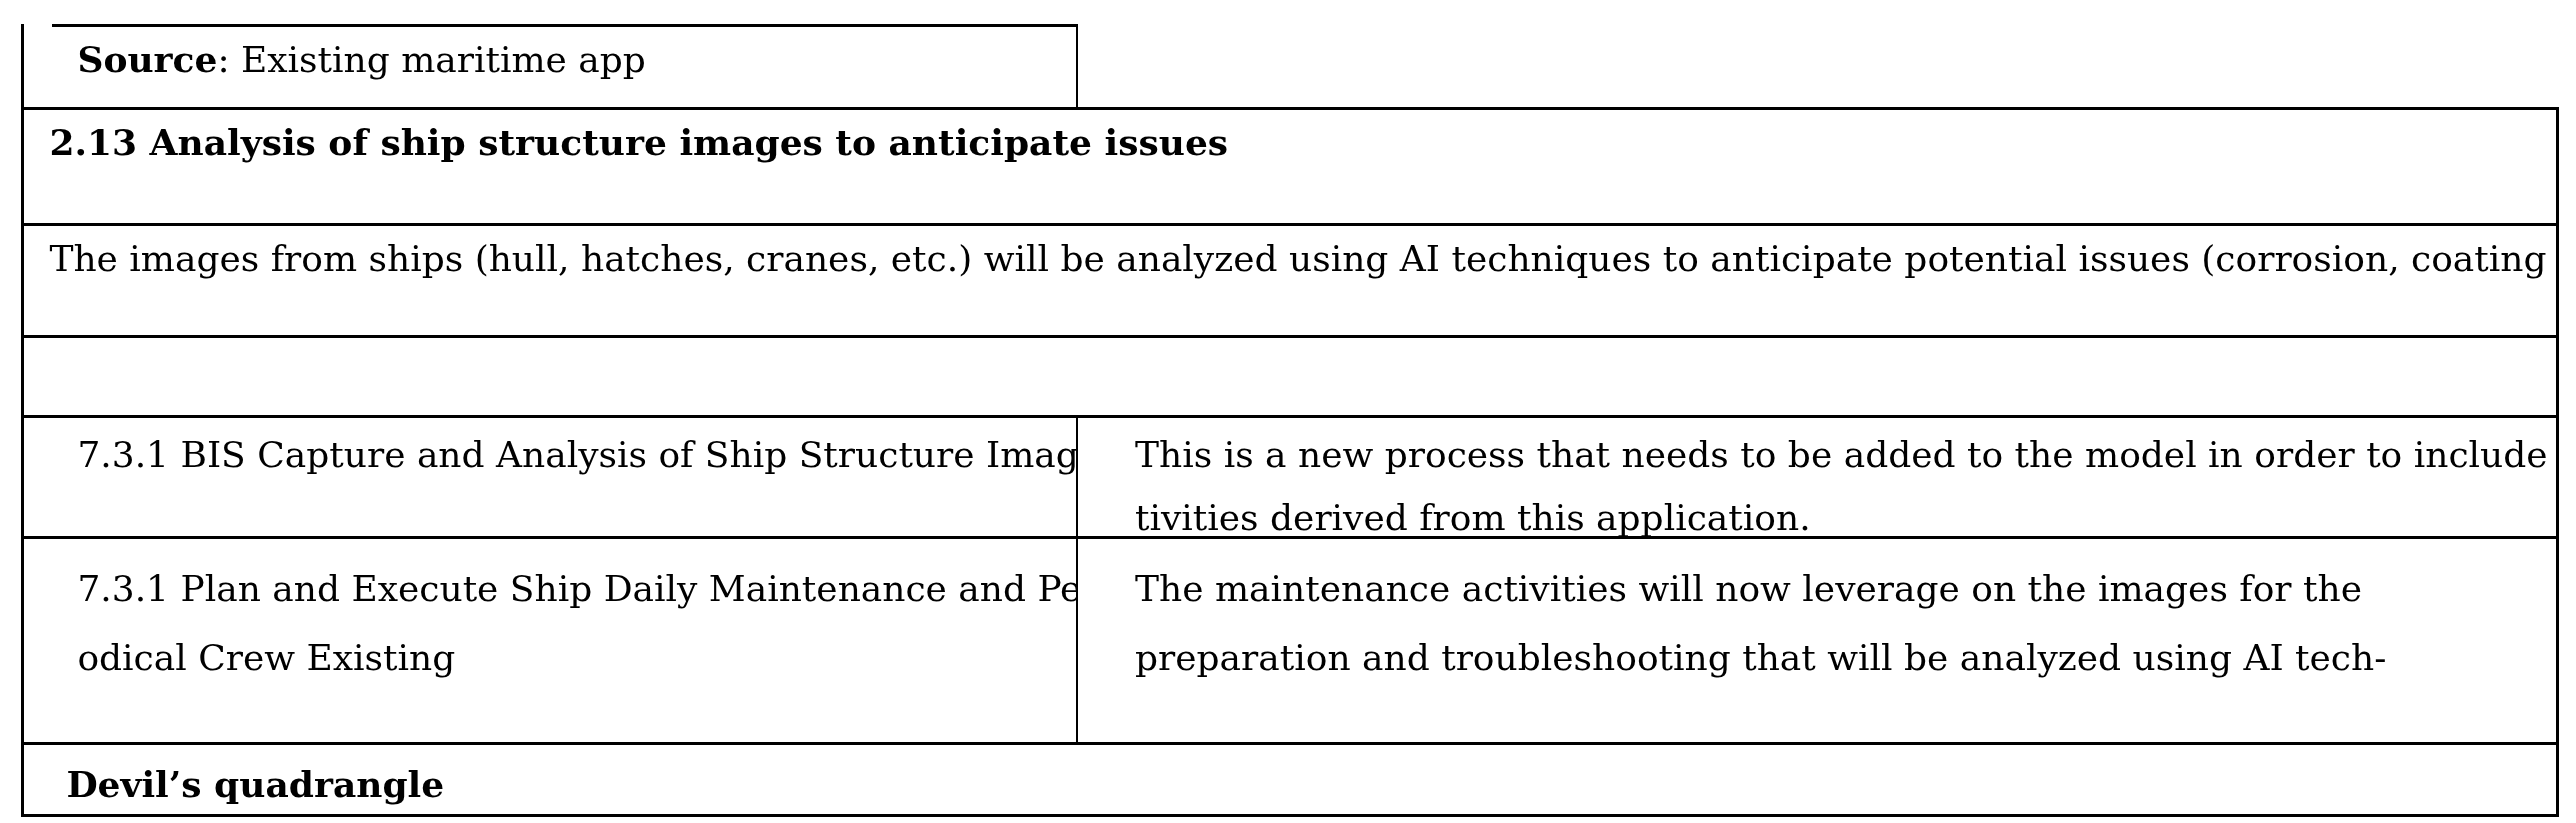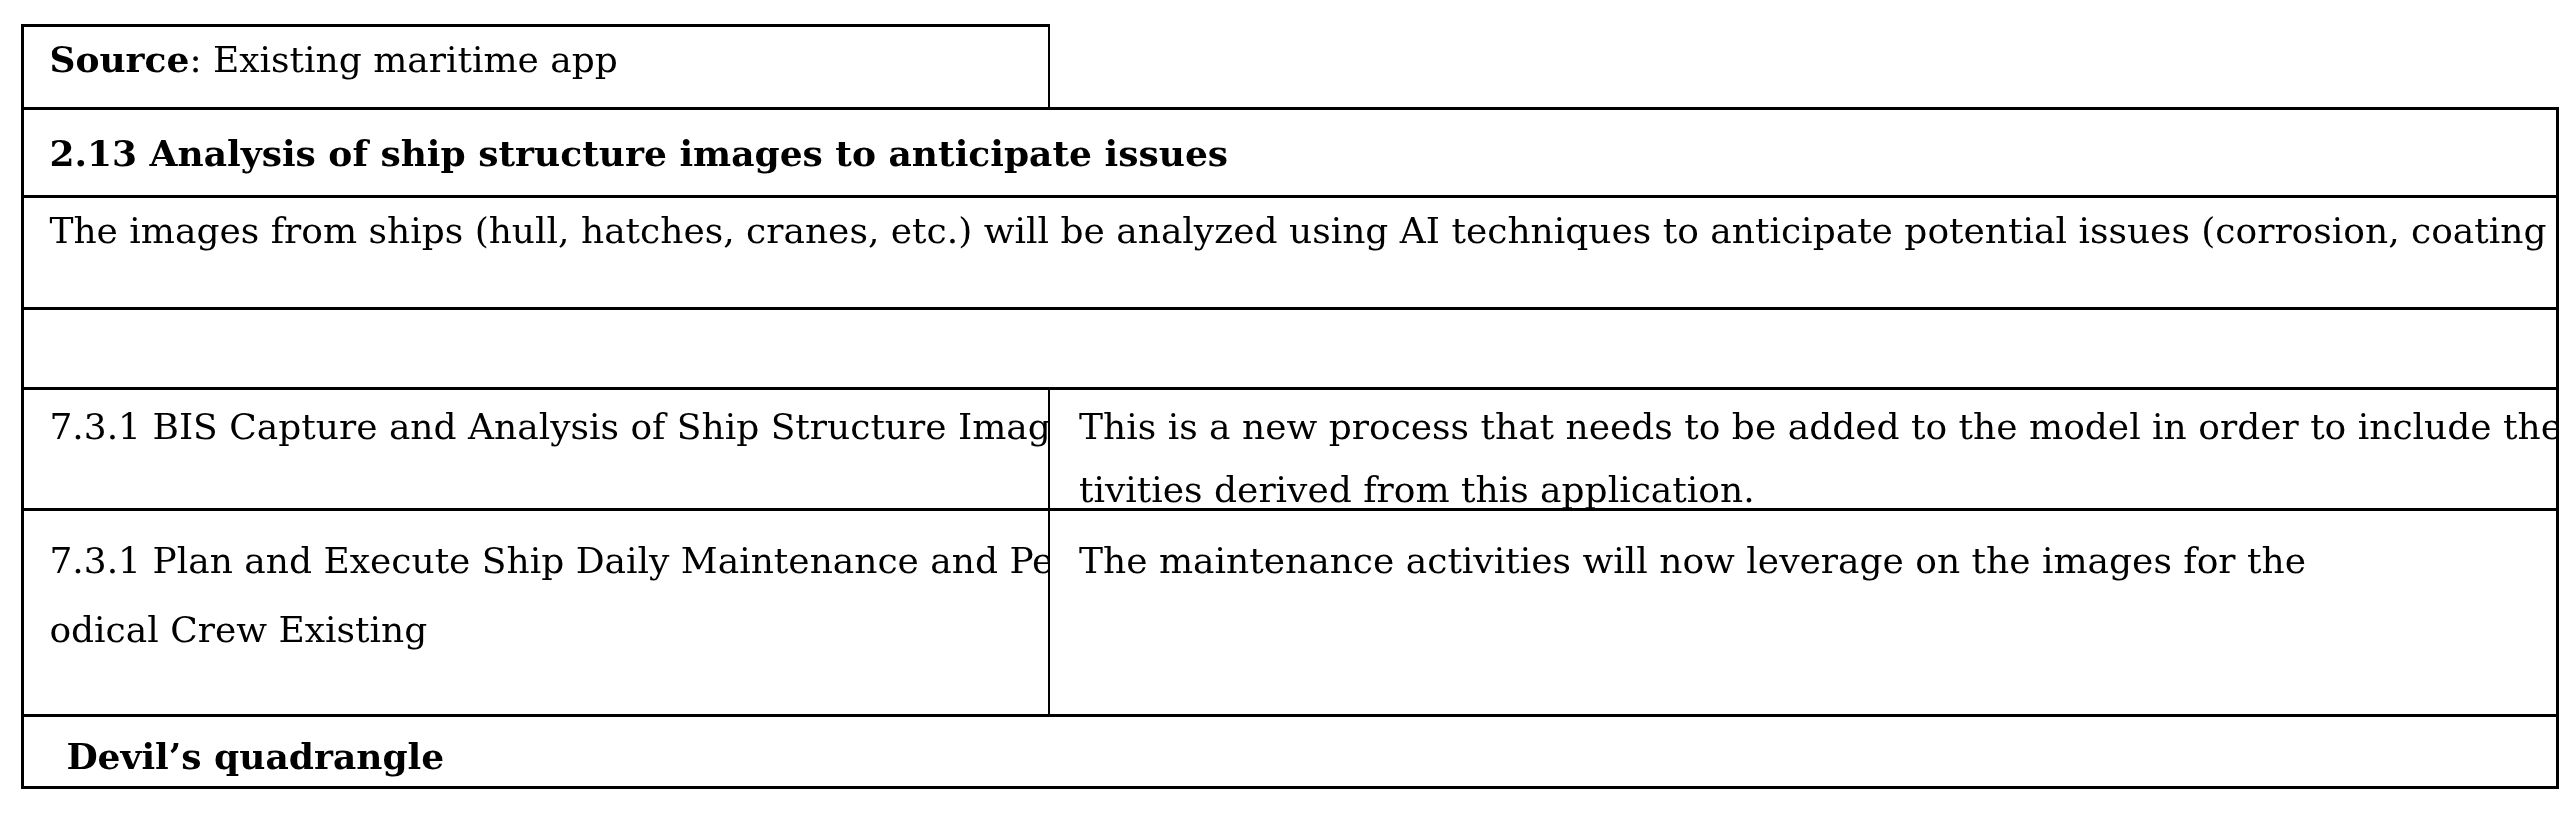--- a/index.html
+++ b/index.html
@@ -29,20 +29,21 @@
     box-sizing: border-box;
     width: 100%;
     display: flex;
     border-bottom: 3.8px solid #000;
     overflow: hidden;
   }
   .row.rb { border-right: 3.2px solid #000; }
   .cell {
     box-sizing: border-box;
     overflow: hidden;
+    margin-left: 28px;
   }
   .c1 {
     width: 1026px;
     flex: 0 0 1026px;
     border-right: 2.5px solid #000;
     padding-left: 25.4px;
     padding-right: 19px;
   }
   .c2 {
     flex: 1 1 auto;
@@ -56,21 +57,21 @@
     padding-right: 19px;
     overflow: hidden;
   }
   .line { white-space: nowrap; }
   .bold { font-weight: bold; }
 
   
   .r-source { height: 86px; }
   .r-source .c1 { border-top: 3.8px solid #000; padding-top: 1.3px; }
   .r-source .void { flex: 1 1 auto; }
-  .r-title { height: 88px; align-items: center; }
+  .r-title { height: 116px; }
   .r-title .full { padding-top: 1.3px; }
   .r-desc { height: 112px; }
   .r-desc .full { padding-top: 1.3px; }
   .r-impacted { height: 80px; }
   .r-impacted .cell { padding-top: 12.7px; }
   .r-proc1 { height: 121px; }
   .r-proc1 .cell { padding-top: 5.1px; }
   .r-proc2 { height: 206px; line-height: 69px; }
   .r-proc2 .cell { padding-top: 15.2px; }
   .r-devil { height: 72px; padding-left: 17px; }
@@ -115,20 +116,21 @@
       </div>
     </div>
 
     <div class="row rb r-proc2">
       <div class="cell c1">
         <div class="line">7.3.1 Plan and Execute Ship Daily Maintenance and Peri-</div>
         <div class="line">odical Crew Existing</div>
       </div>
       <div class="cell c2">
         <div class="line">The maintenance activities will now leverage on the images for the</div>
+        <div class="line">preparation and troubleshooting that will be analyzed using AI tech-</div>
       </div>
     </div>
 
     <div class="row rb r-devil">
       <div class="full bold">
         <div class="line">Devil’s quadrangle</div>
       </div>
     </div>
 
   </div>

